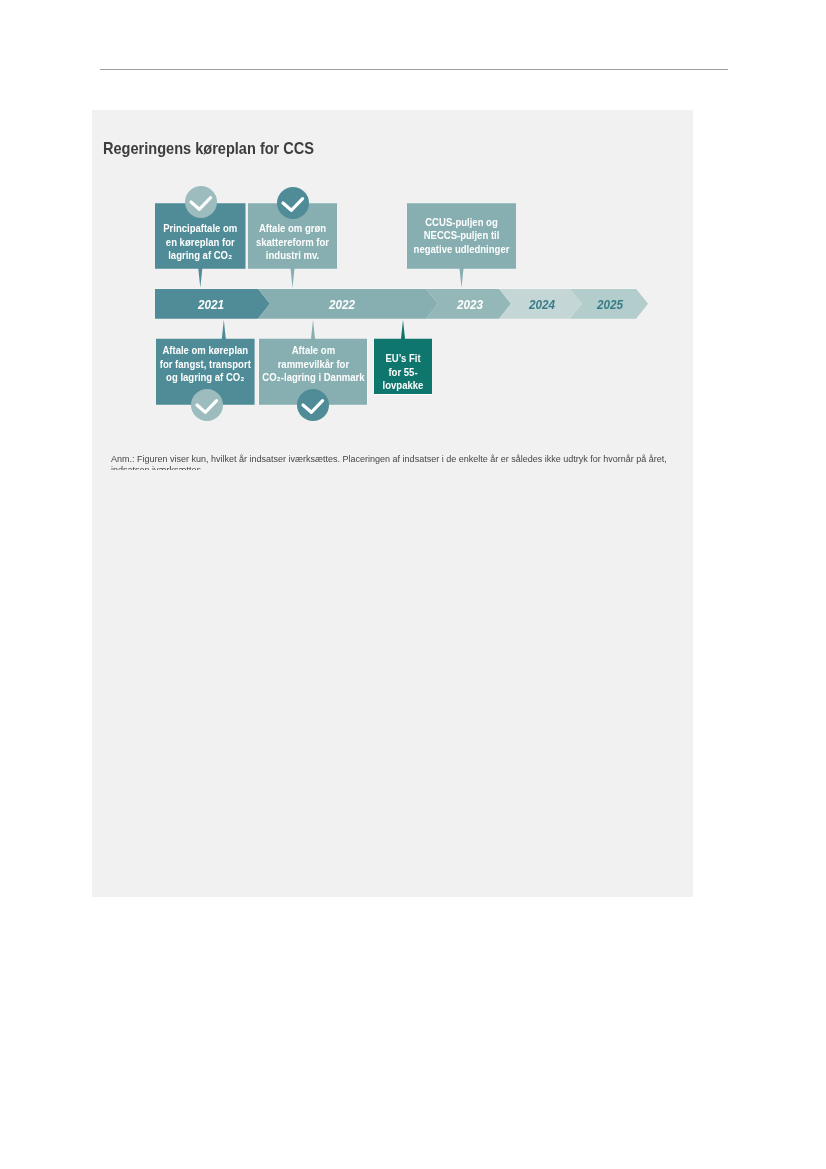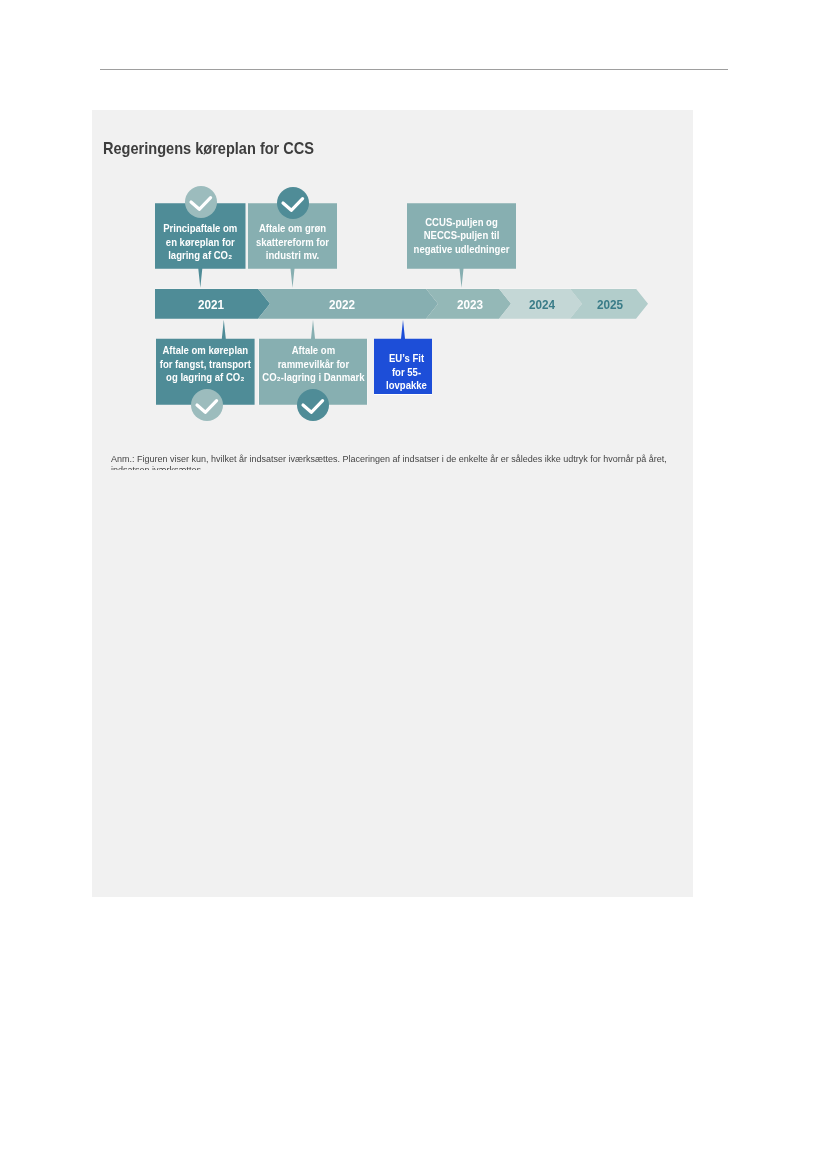--- a/index.html
+++ b/index.html
@@ -22,21 +22,21 @@
   .cbox{position:absolute;
      filter:drop-shadow(0 1px 0 #ffffff) drop-shadow(0 -1px 0 #ffffff) drop-shadow(1px 0 0 #ffffff) drop-shadow(-1px 0 0 #ffffff);}
   .cbox .txt{
     position:absolute;left:-20px;right:-20px;
     font-size:11.6px;font-weight:bold;color:#fefefe;text-align:center;
     line-height:13.7px;letter-spacing:0px;white-space:pre-line;
     transform:scaleX(0.822);transform-origin:center top;
   }
 
   
-  .tl{position:absolute;}
+  .tl{position:absolute;font-style:italic;}
   .tlseg{position:absolute;top:0;height:30px;
      filter:drop-shadow(0 1px 0 #ffffff) drop-shadow(0 -1px 0 #ffffff) drop-shadow(1px 0 0 #ffffff) drop-shadow(-1px 0 0 #ffffff);}
   .yr{position:absolute;top:0.8px;height:30px;line-height:30px;text-align:center;
       font-size:12.35px;font-weight:bold;letter-spacing:0;
       transform:scaleX(0.95);transform-origin:center center;}
 
   .chk{position:absolute;border-radius:50%;}
 
   .note{position:absolute;left:19px;top:344.2px;width:576px;height:16.4px;overflow:hidden;
         font-size:9px;color:#454545;line-height:11.4px;}
@@ -94,22 +94,22 @@
 CO₂-lagring i Danmark</div>
       </div>
 
       <div class="cbox callout-down" style="left:64px;top:210px;width:98.6px;height:85px;background:#4f8c97;
                   clip-path:polygon(0 19px,65.8px 19px,67.8px 0,69.8px 19px,98.6px 19px,98.6px 85px,0 85px);">
         <div class="txt" style="top:23.05px;">Aftale om køreplan
 for fangst, transport
 og lagring af CO₂</div>
       </div>
 
-      <div class="cbox callout-down" style="left:282px;top:210px;width:58px;height:74px;background:#1d4ed8;
-                  clip-path:polygon(0 19px,27px 19px,29px 0,31px 19px,58px 19px,58px 85px,0 85px);padding-left:7px;">
+      <div class="cbox callout-down" style="left:282px;top:210px;width:58px;height:74px;background:#0f766e;
+                  clip-path:polygon(0 19px,27px 19px,29px 0,31px 19px,58px 19px,58px 85px,0 85px);">
         <div class="txt" style="top:31.2px;">EU’s Fit
 for 55-
 lovpakke</div>
       </div>
 
       <div class="chk" style="left:92.75px;top:76.25px;width:32px;height:32px;background:#9cbcbd;">
         <svg width="32" height="32" viewBox="0 0 32 32">
           <path d="M6.0 16.0 L14.3 23.3 L25.6 11.6" fill="none" stroke="#ffffff" stroke-width="3.15" stroke-linecap="round" stroke-linejoin="round"></path>
         </svg>
       </div>

